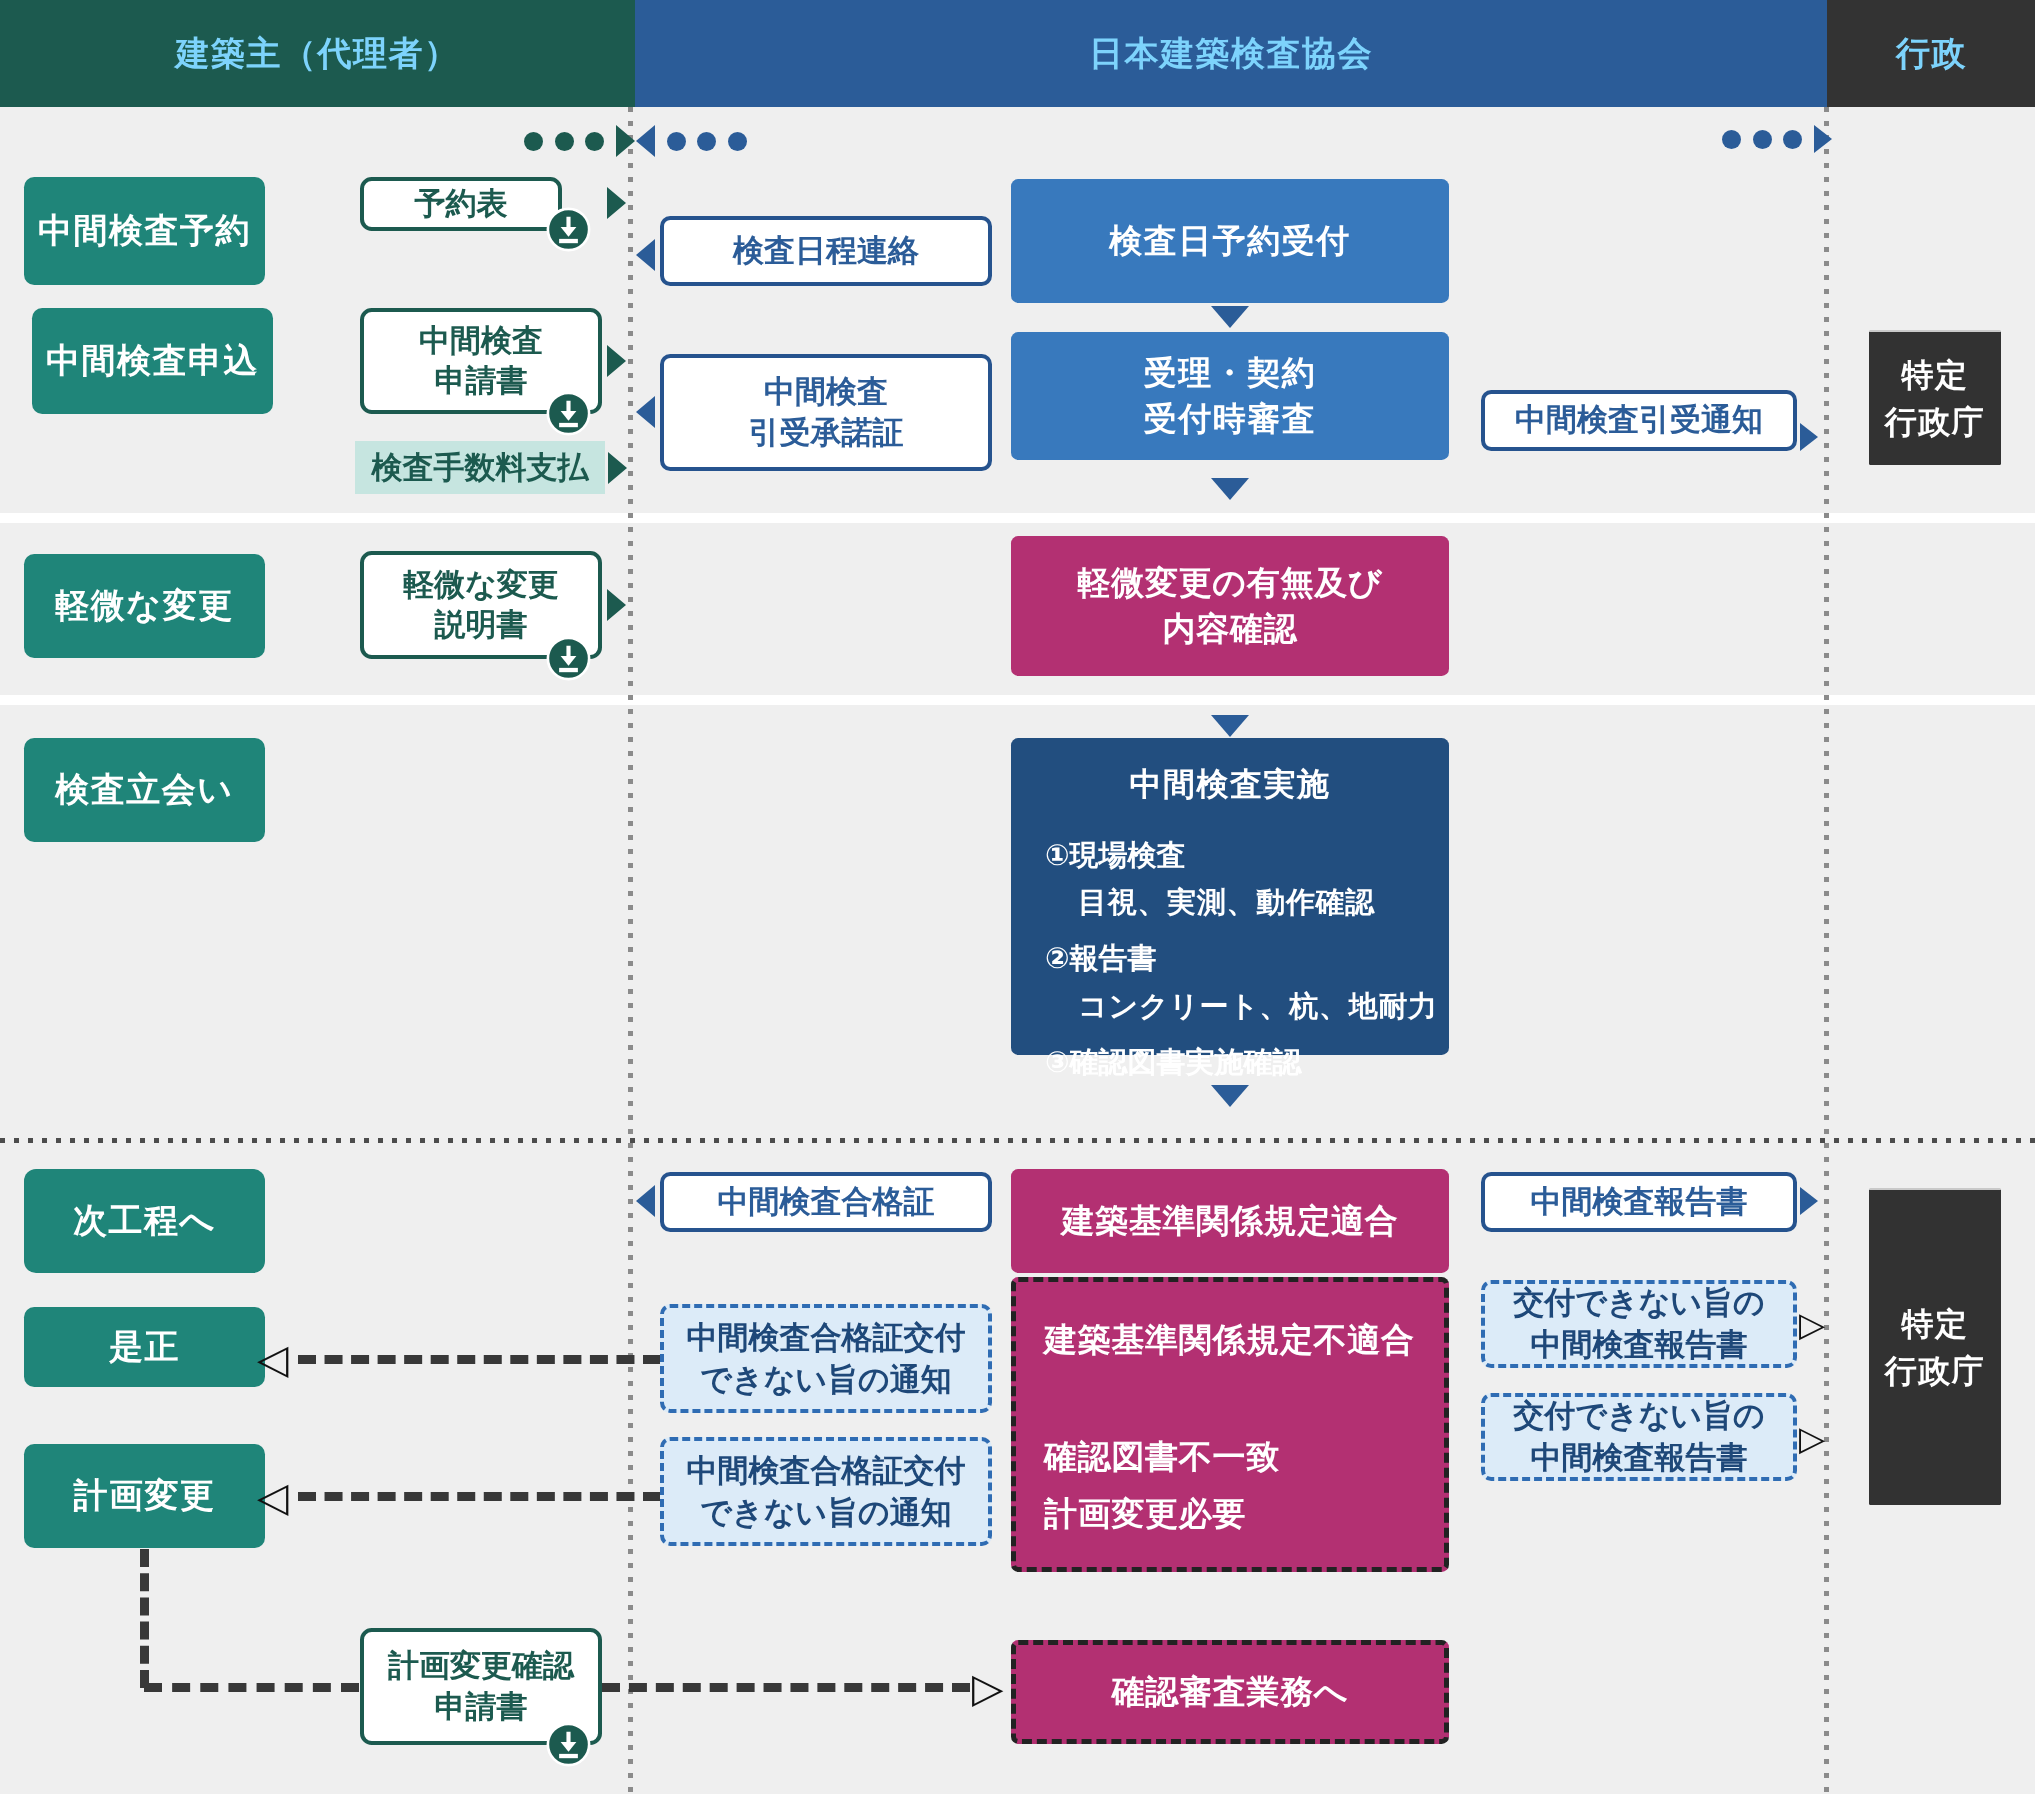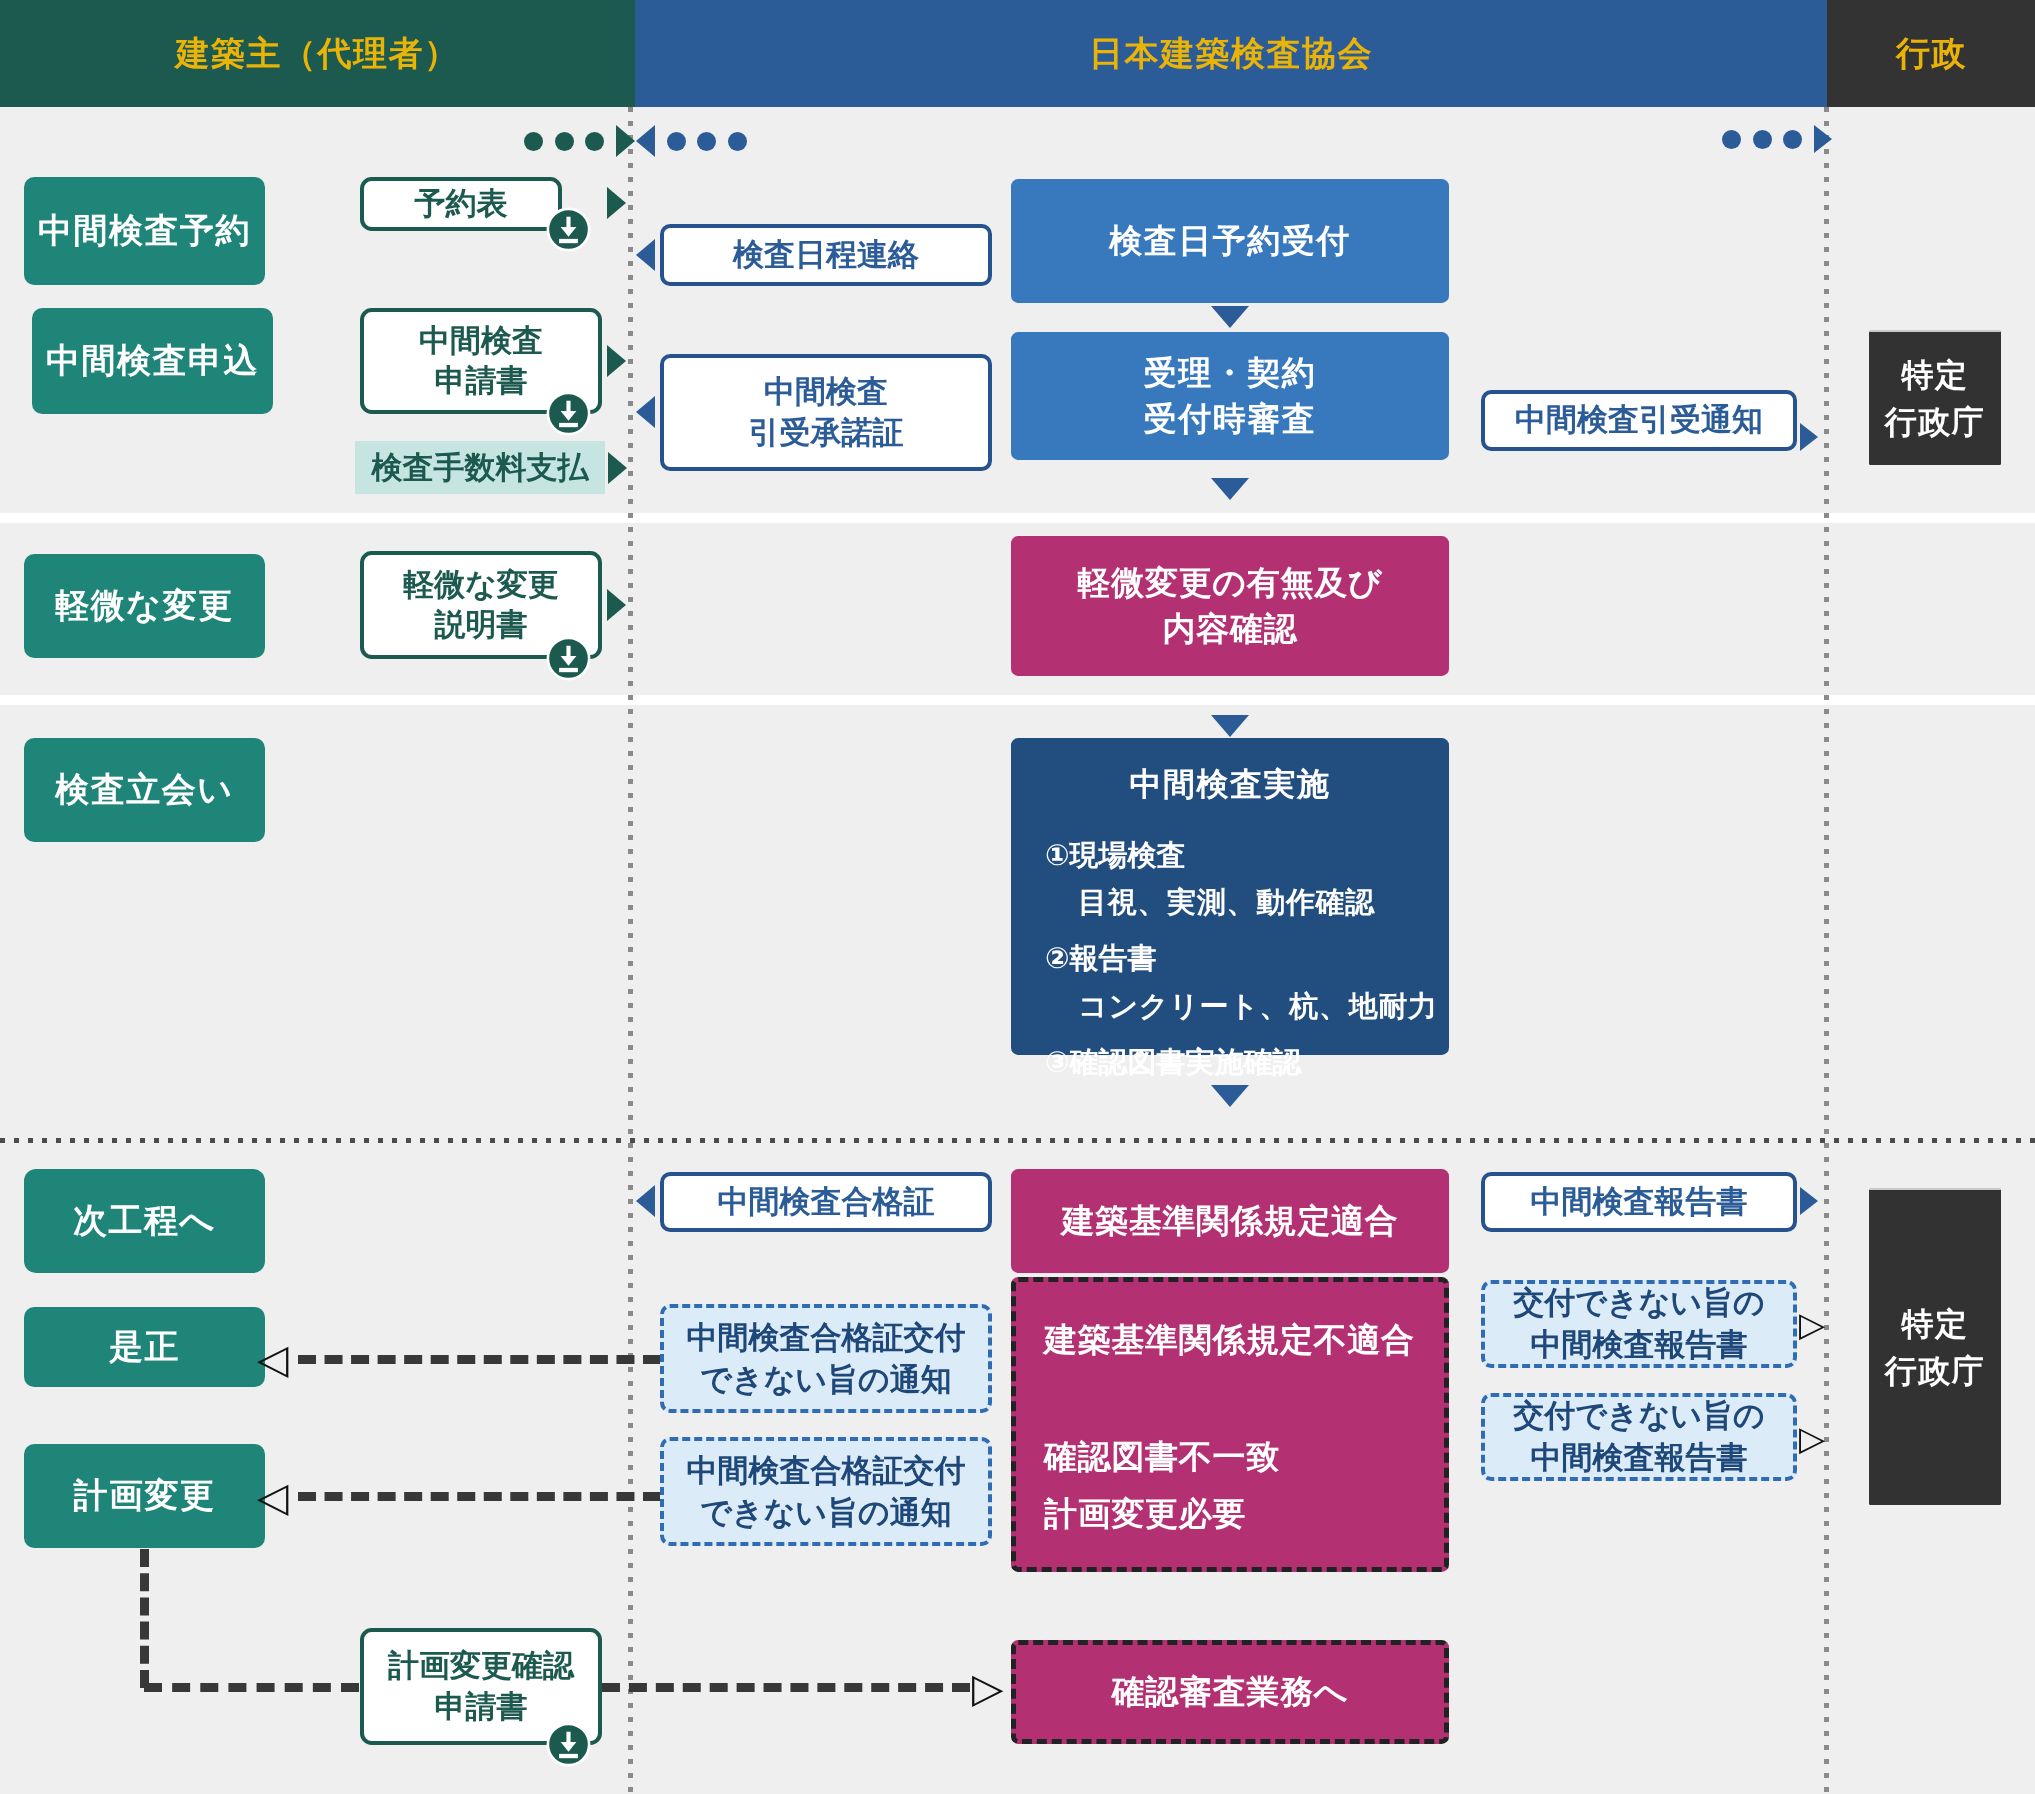--- a/index.html
+++ b/index.html
@@ -1,20 +1,20 @@
 <!DOCTYPE html>
 <html style="font-size:11.7px"><head>
 <meta charset="utf-8">
 <style>
   html,body{margin:0;padding:0;background:#e4e4e4;}
   #canvas{position:relative;width:2035px;height:1795px;background:#efefef;overflow:hidden;
           font-family:"Liberation Sans","DejaVu Sans",sans-serif;}
   .abs{position:absolute;}
   
-  .hdr{display:flex;align-items:center;justify-content:center;color:#eab308;font-weight:bold;
+  .hdr{display:flex;align-items:center;justify-content:center;color:#7dd3fc;font-weight:bold;
        font-size:34px;letter-spacing:1.5px;}
   .hdr-teal{background:#1c5a4f;}
   .hdr-blue{background:#2b5c98;}
   .hdr-dark{background:#333333;}
   
   .sep{left:0;width:2035px;height:9.5px;background:#ffffff;}
   .vdot{width:5.1px;background-image:repeating-linear-gradient(to bottom,#8b8b8b 0 5.1px,transparent 5.1px 14px);}
   .hdot{left:0;width:2035px;height:5.1px;background-image:repeating-linear-gradient(to right,#4c4c4c 0 5.1px,transparent 5.1px 14px);}
   
   .box{display:flex;flex-direction:column;align-items:center;justify-content:center;
@@ -107,21 +107,21 @@
   </div>
   <svg class="abs dl" style="left:546px;top:207px;" viewBox="0 0 24 24">
     <circle cx="12" cy="12" r="11" fill="#1c5a4f" stroke="#ffffff" stroke-width="1.4"></circle>
     <rect x="10.9" y="5.2" width="2.2" height="7" fill="#fff"></rect>
     <path d="M7.8 10.6h8.4L12 15.8z" fill="#fff"></path>
     <rect x="7" y="17" width="10" height="2.3" fill="#fff"></rect>
   </svg>
   <span class="abs tri tri-r-teal" style="left:607px;top:187px;"></span>
 
   <span class="abs tri tri-l-blue" style="left:636px;top:239px;"></span>
-  <div class="abs box whitebox" style="left:660px;top:224px;width:332px;height:62px;">
+  <div class="abs box whitebox" style="left:660px;top:216px;width:332px;height:70px;">
     <span>検査日程連絡</span>
   </div>
 
   <div class="abs box bluebox" style="left:1011px;top:179px;width:438px;height:124px;">
     <span>検査日予約受付</span>
   </div>
   <span class="abs tri tri-down" style="left:1211px;top:306px;"></span>
 
   <div class="abs box tealbox" style="left:24px;top:308px;width:241px;height:106px;margin-left:8px;">
     <span>中間検査申込</span>

